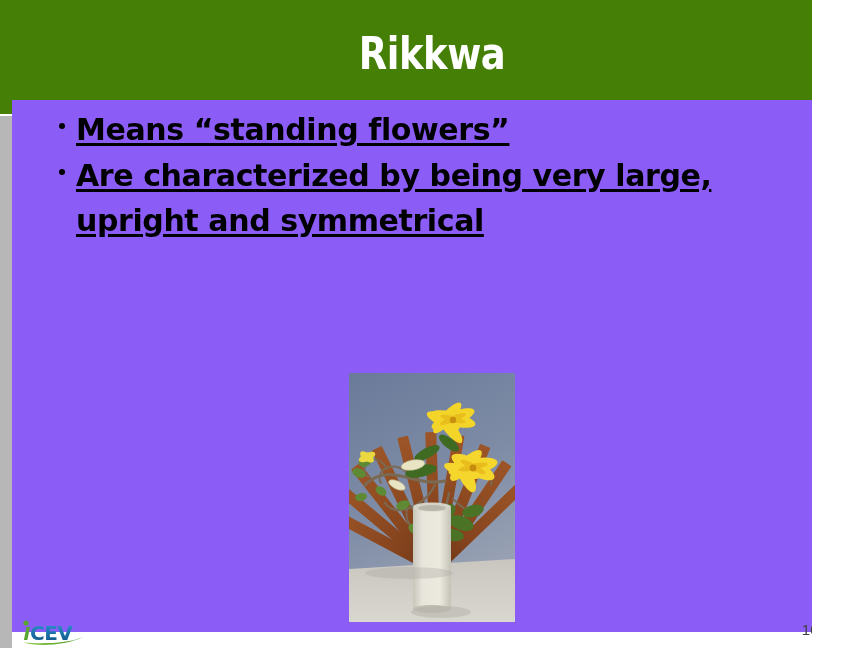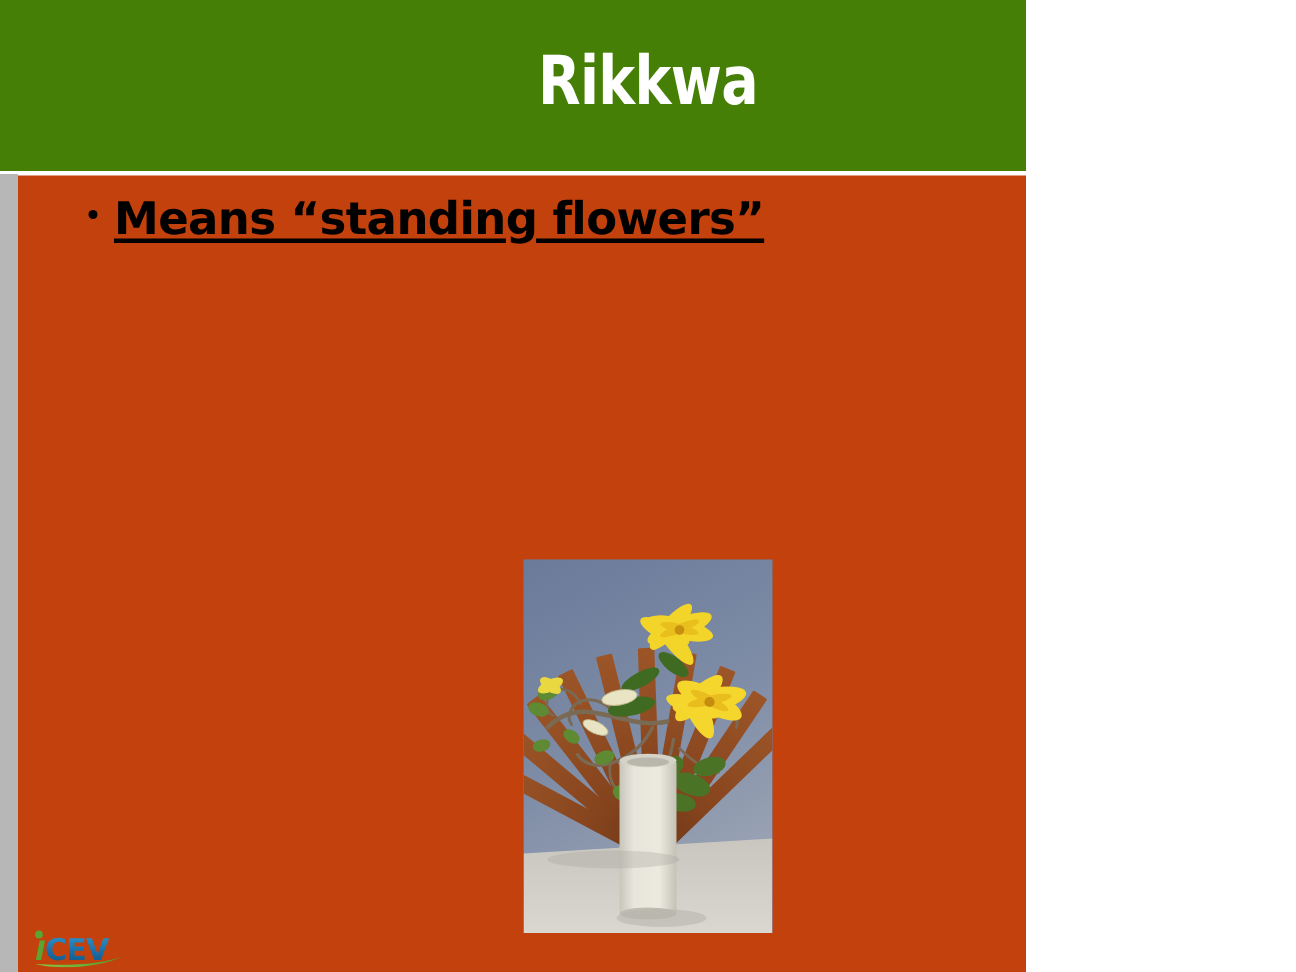--- a/index.html
+++ b/index.html
@@ -11,21 +11,21 @@
     height: 648px;
     background: #ffffff;
     font-family: "Liberation Sans", sans-serif;
     overflow: hidden;
     position: relative;
   }
 
   #slide {
     position: absolute;
     left: 0; top: 0;
-    width: 684px;
+    width: 812px;
     height: 648px;
     background: #ffffff;
     overflow: hidden;
   }
 
   
   #header-band {
     position: absolute;
     left: 0; top: 0;
     width: 864px;
@@ -57,24 +57,24 @@
     height: 532px;
     background: #b7b7b7;
   }
   #rail-left  { left: 0; }
   #rail-right { left: 852px; }
 
   
   #body-area {
     position: absolute;
     left: 12px;
-    top: 117px;
+    top: 100px;
     width: 840px;
     height: 532px;
-    background: #c2410c;
+    background: #8b5cf6;
   }
 
   #bullet-list {
     position: absolute;
     left: 45px;
     top: 7px;
     width: 780px;
     margin: 0;
     padding: 0;
     list-style: none;
@@ -157,20 +157,27 @@
 
   <div id="body-area">
     <ul id="bullet-list">
 
       <li class="bullet-item">
         <span class="bullet-dot"></span>
         <span class="bullet-text"><span class="u">Means “standing flowers”</span></span>
       </li>
 
 
+      <li class="bullet-item">
+        <span class="bullet-dot"></span>
+        <span class="bullet-text">
+          <span class="u">Are characterized by being very large,</span>
+          <span class="line-2"><span class="u">upright and symmetrical</span></span>
+        </span>
+      </li>
 
     </ul>
   </div>
 
   <div id="arrangement-photo">
     <svg width="166" height="249" viewBox="0 0 166 249" xmlns="http://www.w3.org/2000/svg">
       <defs>
         <linearGradient id="bgGrad" x1="0" y1="0" x2="0.35" y2="1">
           <stop offset="0%" stop-color="#6a7a99"></stop>
           <stop offset="55%" stop-color="#7e8ca6"></stop>

